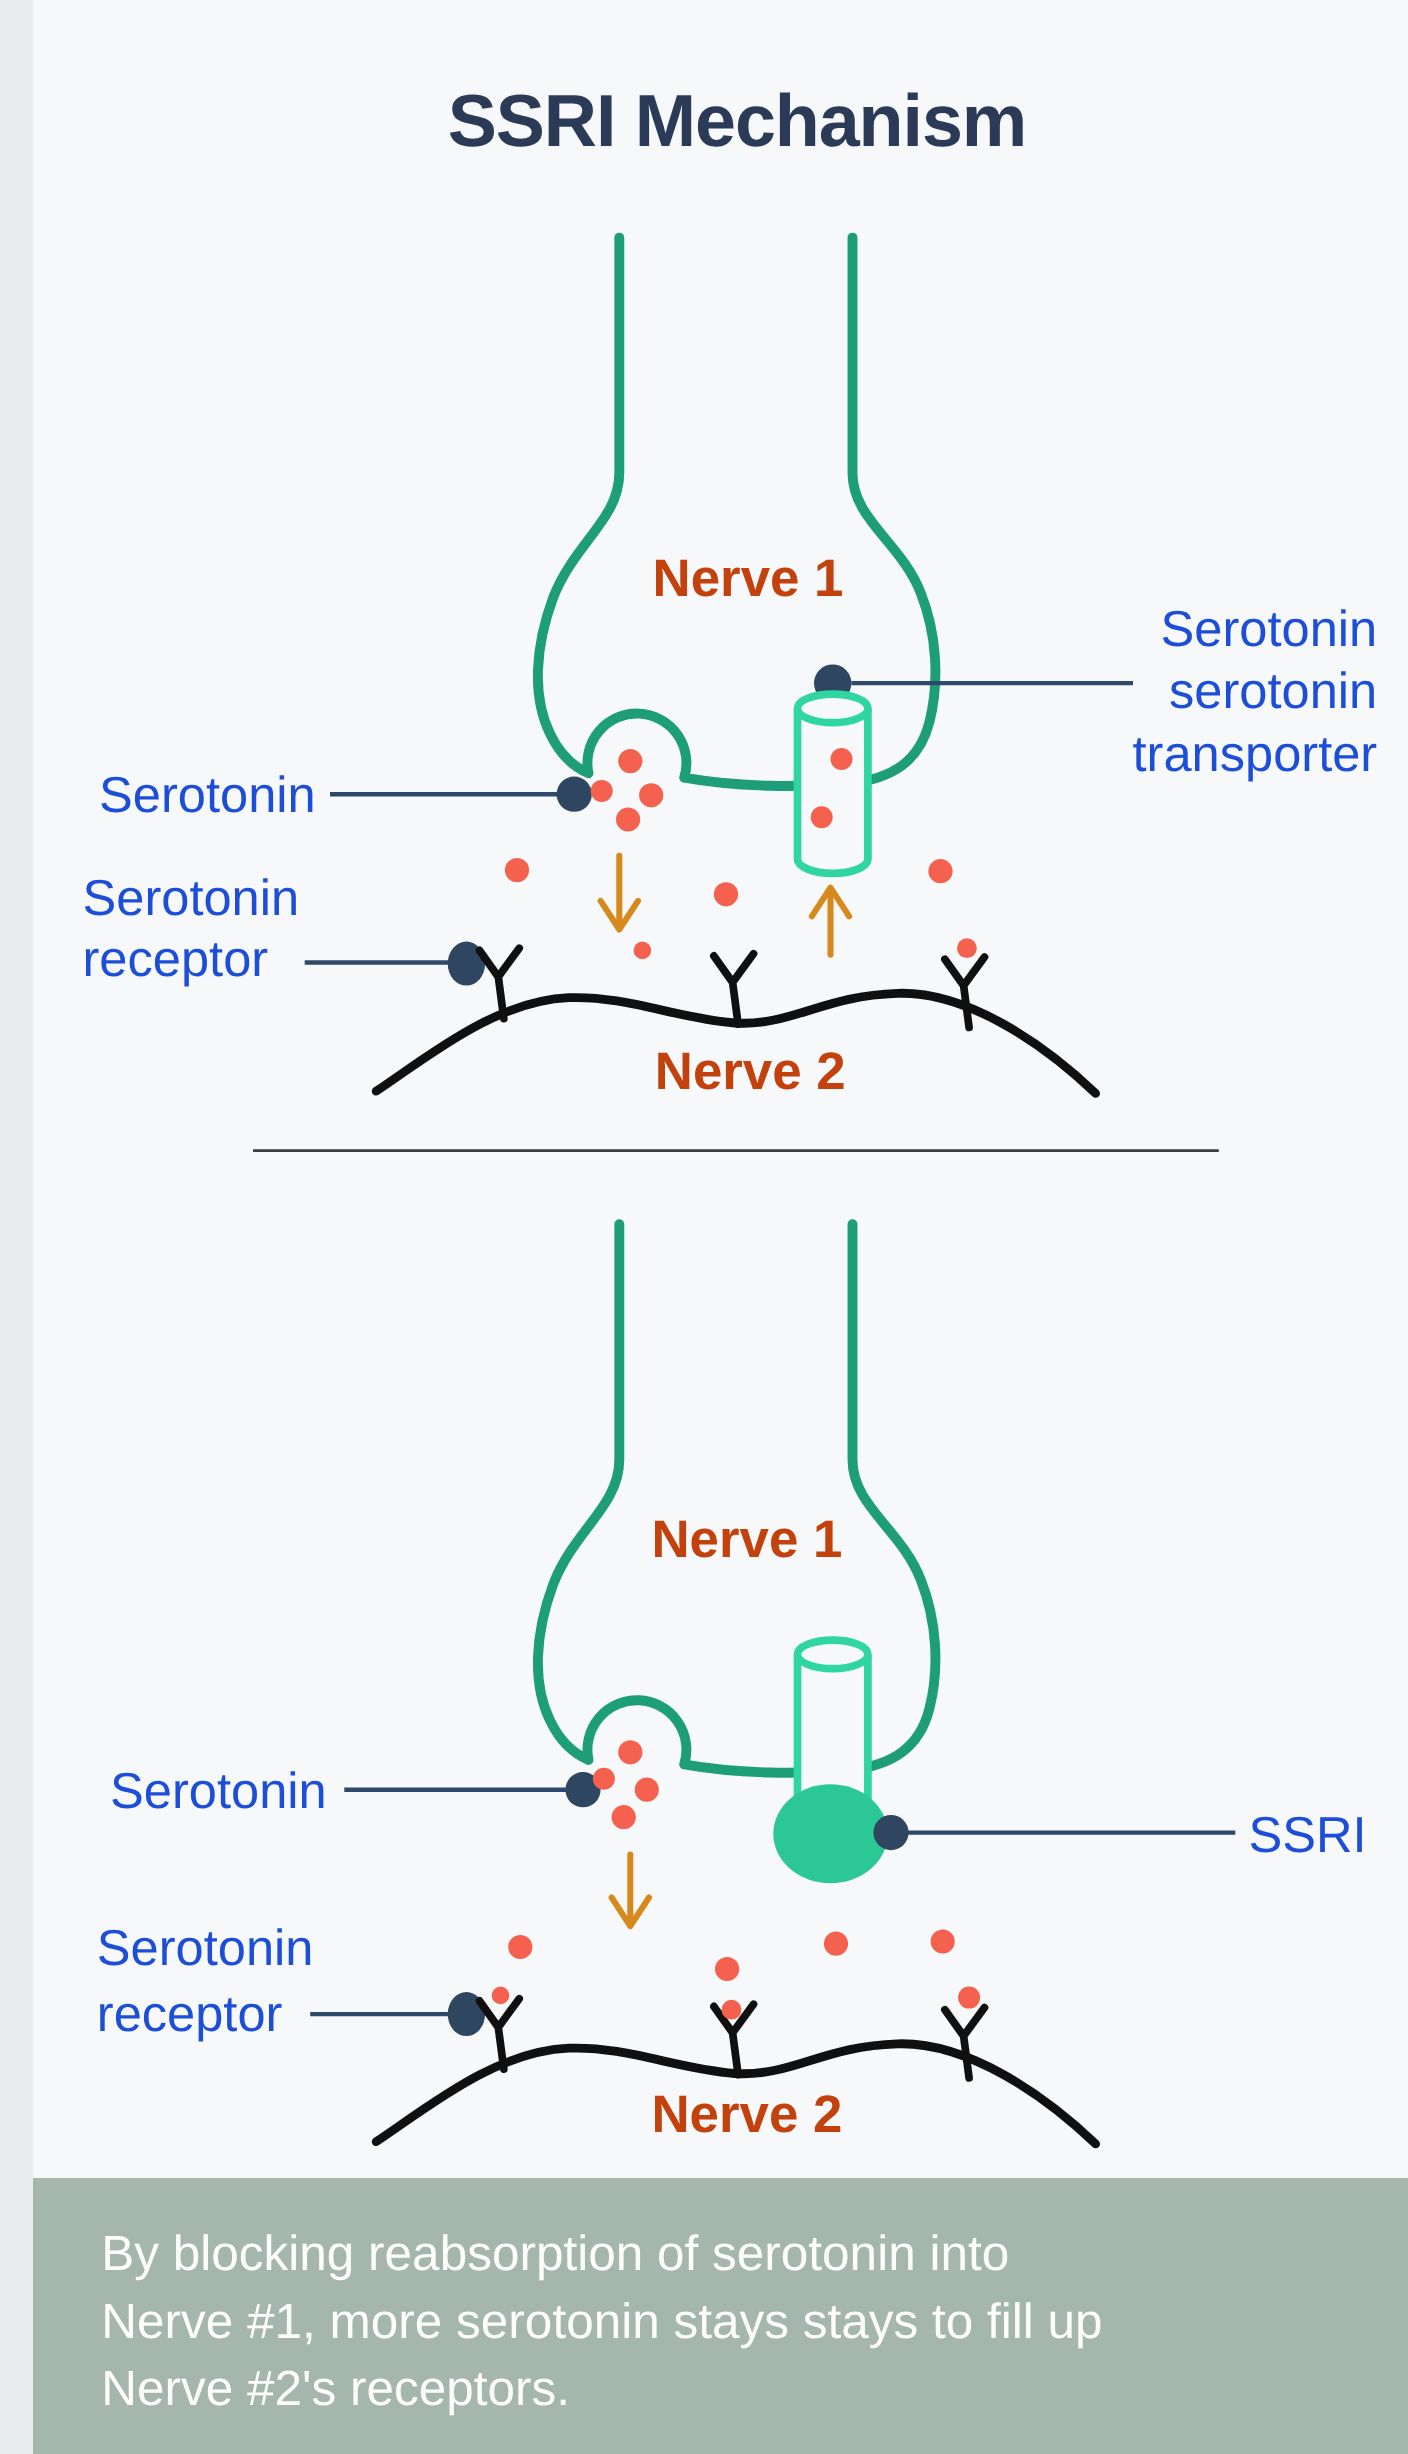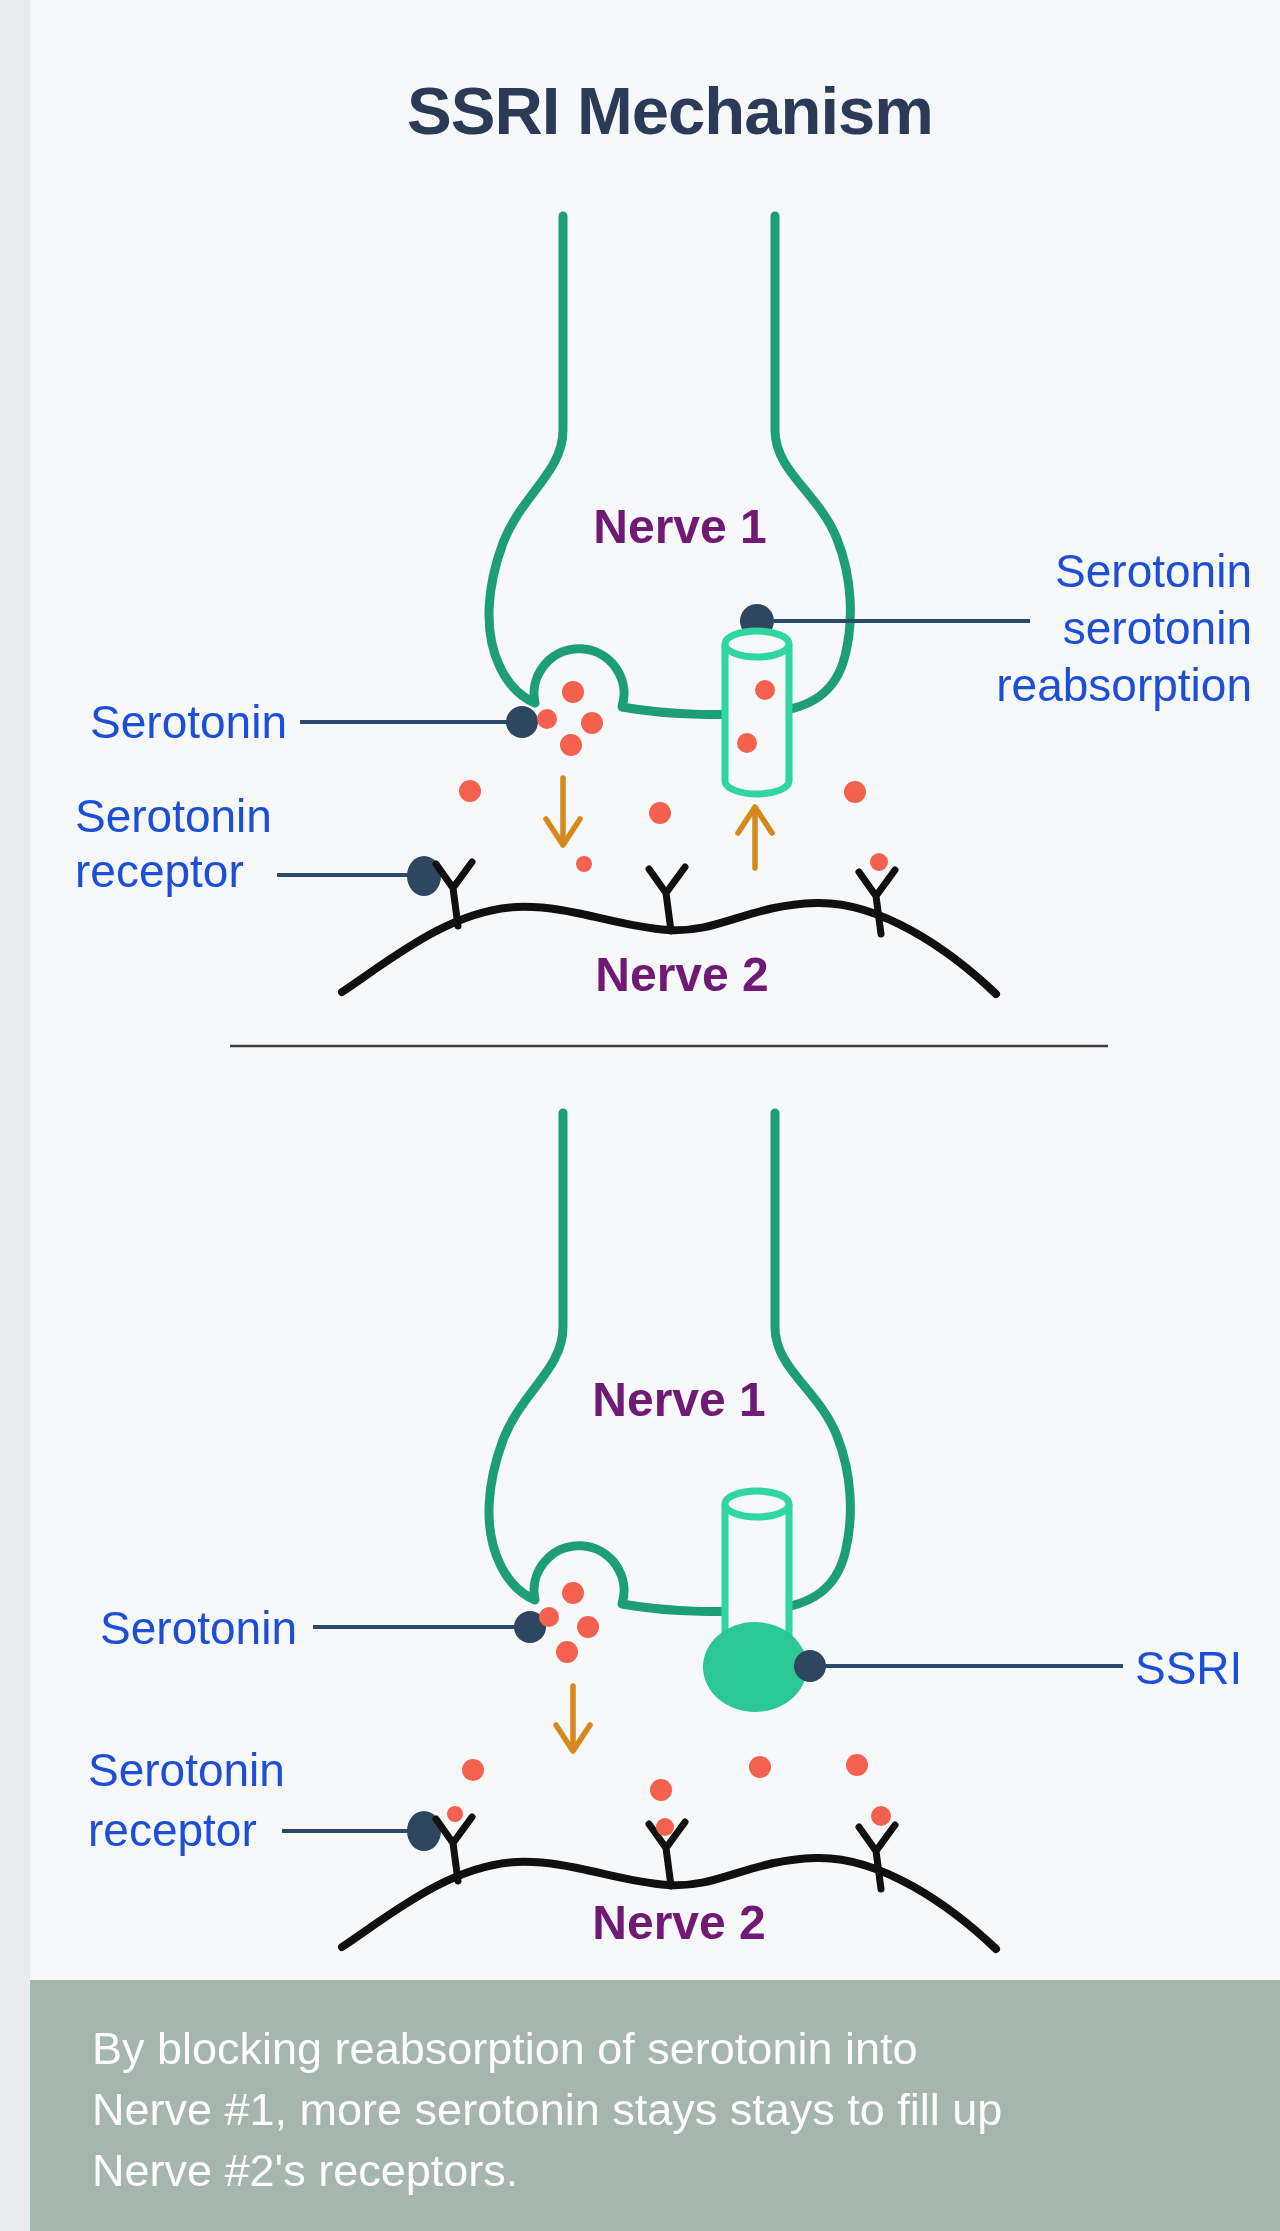--- a/index.html
+++ b/index.html
@@ -9,21 +9,21 @@
     font-family:"Liberation Sans", sans-serif;
     margin-left:30px;
   }
   svg.canvas{position:absolute;left:0;top:0;width:1280px;height:2231px;}
   .abs{position:absolute;}
   .title{
     left:0;top:71px;width:1280px;text-align:center;
     font-size:67px;font-weight:700;color:#2b3b57;letter-spacing:-1px;line-height:80px;
   }
   .nerve-label{
-    width:300px;text-align:center;font-size:48px;font-weight:700;color:#701a75;line-height:52px;
+    width:300px;text-align:center;font-size:48px;font-weight:700;color:#c2410c;line-height:52px;
   }
   .side-label{
     font-size:46px;font-weight:400;color:#1d4ed8;white-space:nowrap;
   }
   .lh55{line-height:55px;}
   .lh57{line-height:57px;}
   .lh60{line-height:60px;}
   .right{text-align:right;}
   .caption-bar{
     left:0;top:1980px;width:1280px;height:314px;background:#a4b6ad;
@@ -174,21 +174,21 @@
   <div class="abs side-label right" style="left:30px;top:695px;width:227px;">Serotonin</div>
 
   <div class="abs side-label lh55" style="left:45px;top:789px;">
     <div>Serotonin</div>
     <div>receptor</div>
   </div>
 
   <div class="abs side-label right lh57" style="left:922px;top:543px;width:300px;">
     <div>Serotonin</div>
     <div>serotonin</div>
-    <div>reabsorption</div>
+    <div>transporter</div>
   </div>
 
   <div class="abs nerve-label" style="left:499px;top:1374px;">Nerve 1</div>
   <div class="abs nerve-label" style="left:499px;top:1897px;">Nerve 2</div>
 
   <div class="abs side-label right" style="left:40px;top:1601px;width:227px;">Serotonin</div>
 
   <div class="abs side-label lh60" style="left:58px;top:1740px;">
     <div>Serotonin</div>
     <div>receptor</div>

